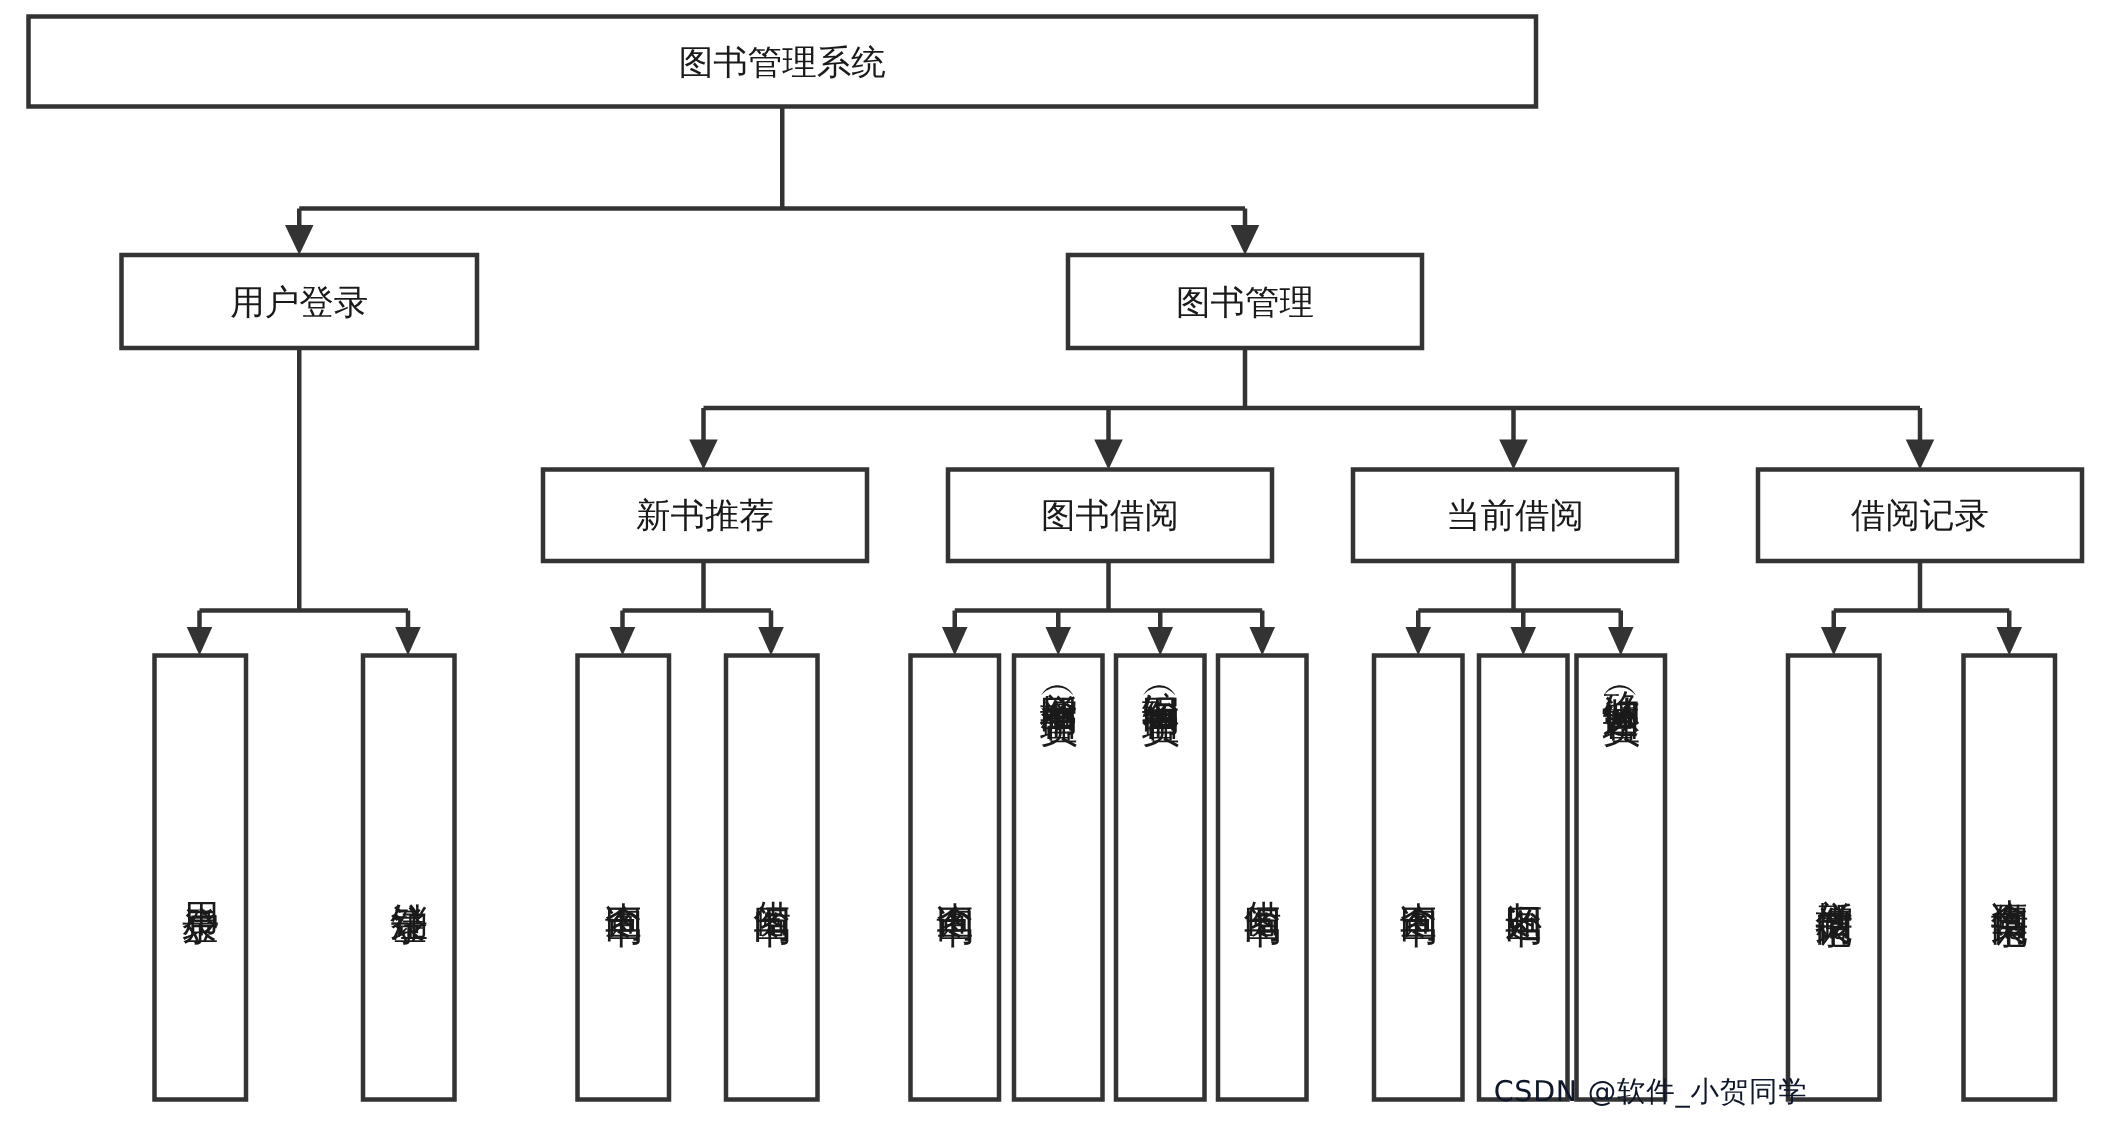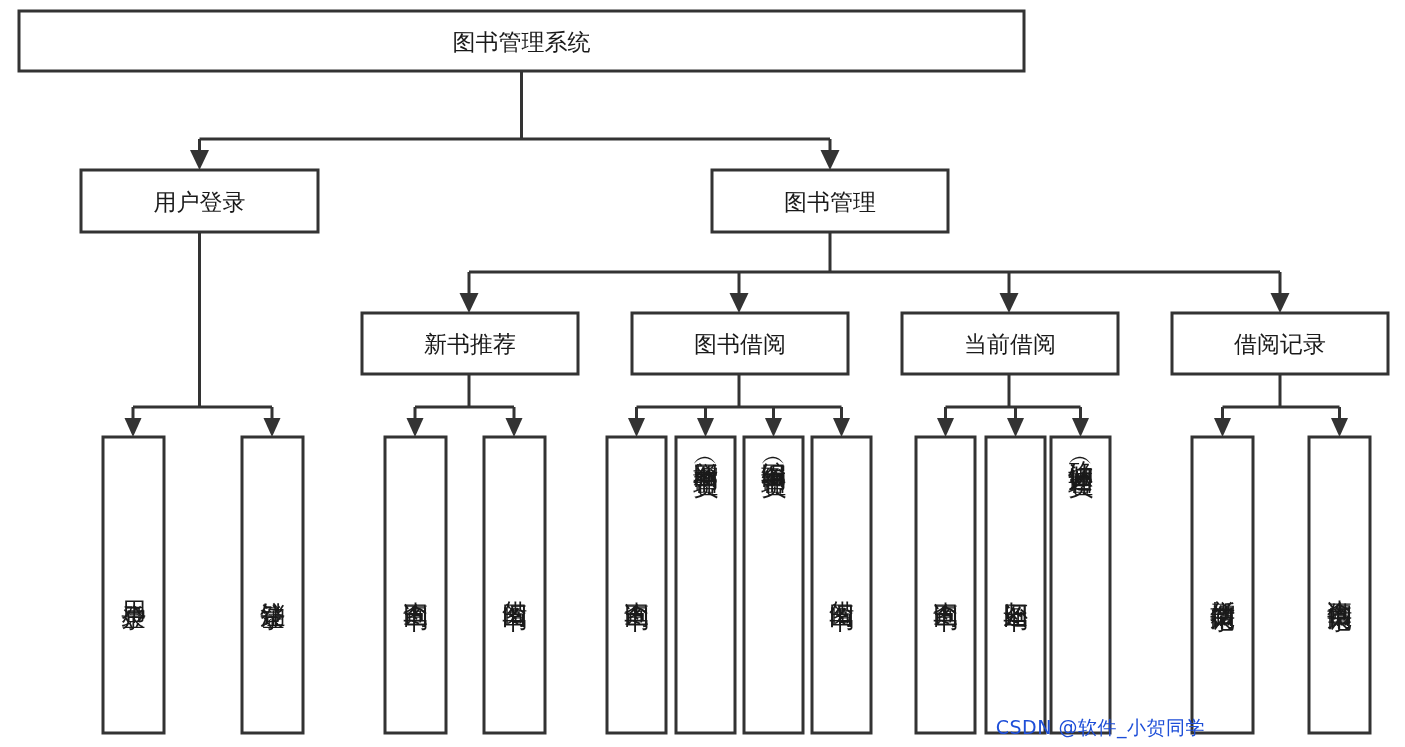--- a/index.html
+++ b/index.html
@@ -61,21 +61,21 @@
     justify-content: center;
     white-space: nowrap;
     pointer-events: none;
   }
   #watermark {
     position: absolute;
     right: 10px;
     bottom: 6px;
     font-family: "DejaVu Sans", "Liberation Sans", sans-serif;
     font-size: 19px;
-    color: #1d4ed8;
+    color: #0f172a;
     white-space: nowrap;
     letter-spacing: 0.5px;
   }
 </style>
 </head>
 <body>
 
 <div id="diagram-root">
 
   <svg class="tree" viewBox="0 0 1405 747" xmlns="http://www.w3.org/2000/svg">

